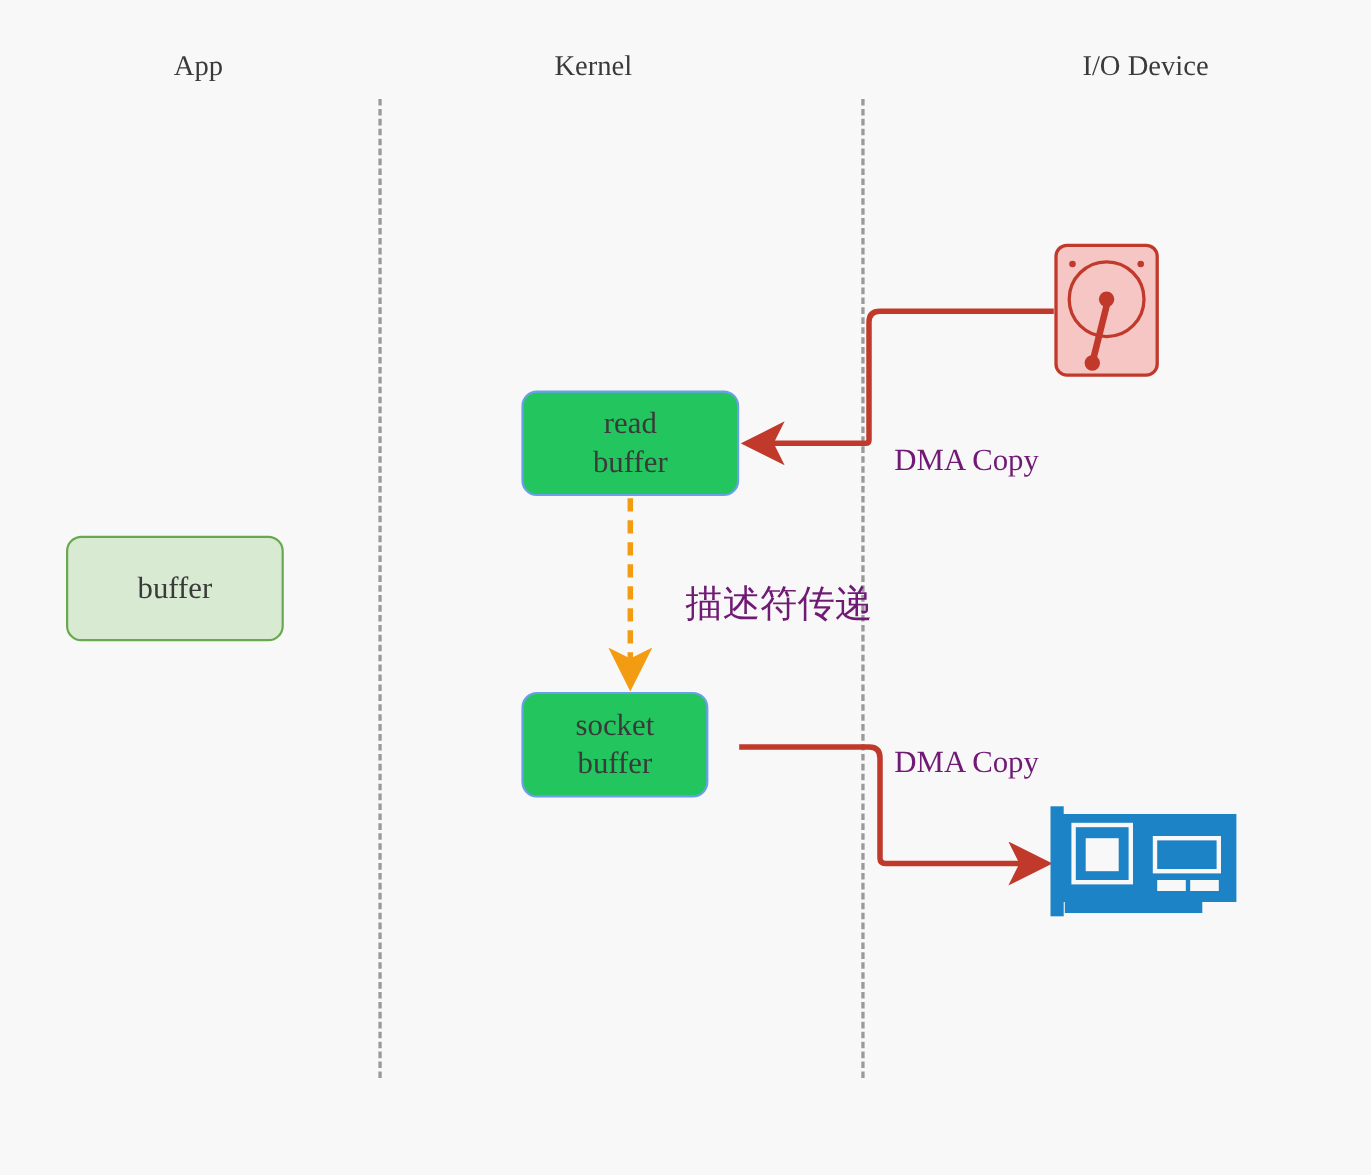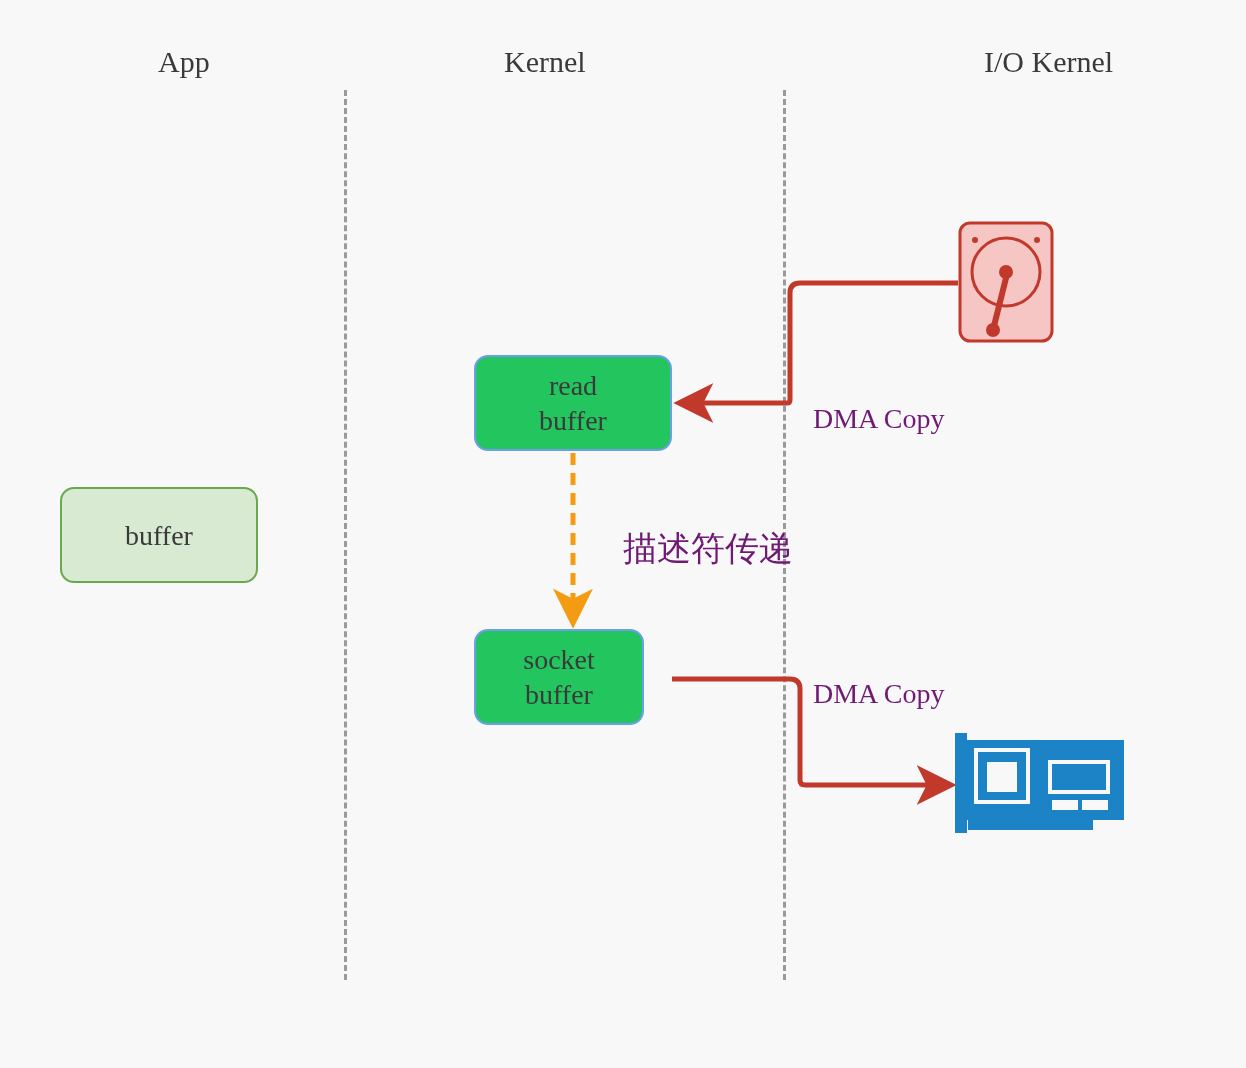--- a/index.html
+++ b/index.html
@@ -6,21 +6,21 @@
     body {
       width: 1246px;
       height: 1068px;
       background: #f8f8f8;
       font-family: "Comic Sans MS", "Segoe Script", cursive;
       position: relative;
       overflow: hidden;
     }
     .column-header {
       position: absolute;
-      font-size: 30px;
+      font-size: 26px;
       color: #3a3a3a;
       top: 45px;
     }
     .divider {
       position: absolute;
       top: 90px;
       height: 890px;
       border-left: 3px dashed #9a9a9a;
     }
     .box {
@@ -58,21 +58,21 @@
       top: 0;
       left: 0;
       pointer-events: none;
     }
   </style>
 </head>
 <body>
 
 <div class="column-header" style="left:158px;">App</div>
 <div class="column-header" style="left:504px;">Kernel</div>
-<div class="column-header" style="left:984px;">I/O Kernel</div>
+<div class="column-header" style="left:984px;">I/O Device</div>
 
 <div class="divider" style="left:344px;"></div>
 <div class="divider" style="left:783px;"></div>
 
 <div class="box box-green" style="left:60px; top:487px; width:198px; height:96px;">buffer</div>
 
 <div class="box box-blue" style="left:474px; top:355px; width:198px; height:96px;">read
 buffer</div>
 
 <div class="box box-blue" style="left:474px; top:629px; width:170px; height:96px;">socket

